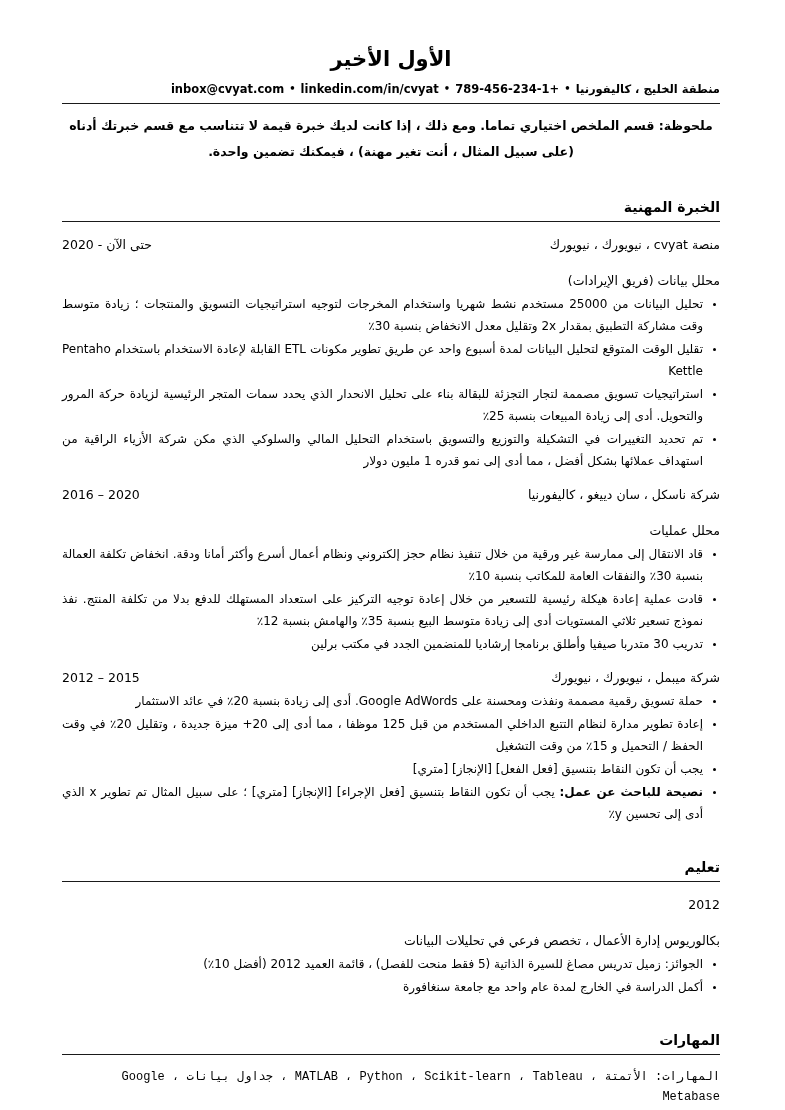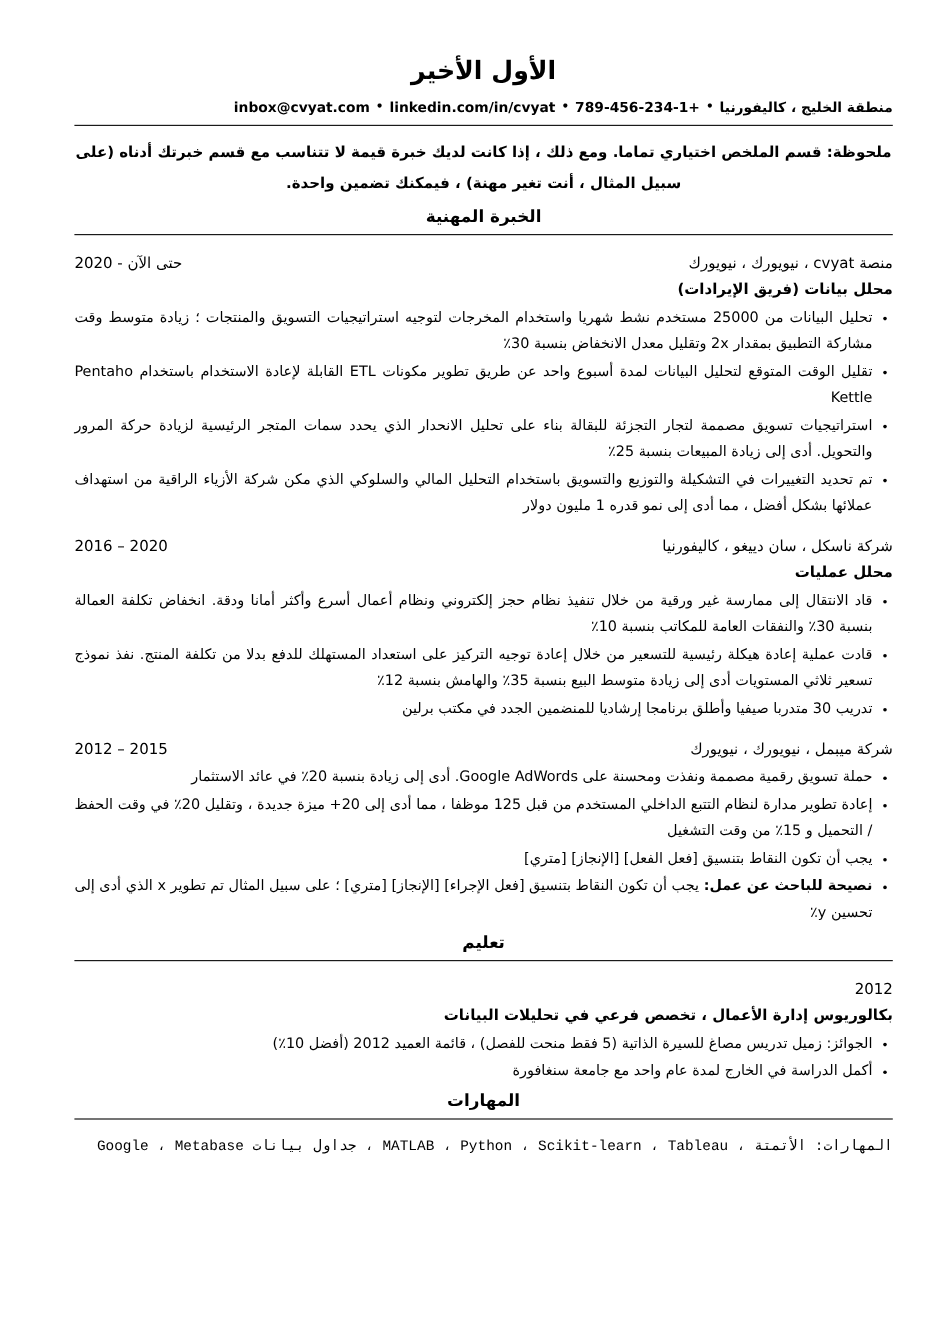--- a/index.html
+++ b/index.html
@@ -5,21 +5,21 @@
   * { margin: 0; padding: 0; box-sizing: border-box; }
   html, body { background: #ffffff; }
   body {
     width: 785px; height: 1110px;
     font-family: "DejaVu Sans", sans-serif;
     color: #000;
     overflow: hidden;
   }
   .page {
     width: 785px; height: 1110px;
-    padding: 44px 41px 0 62px; 
+    padding: 44px 65px 0 62px; 
     direction: rtl;
   }
   
   .name {
     text-align: center;
     font-size: 21px;
     font-weight: bold;
     line-height: 30px;
   }
   .contact {
@@ -40,42 +40,41 @@
   
   .note {
     margin-top: 9px;
     font-size: 12.5px;
     line-height: 26px;
     text-align: center;
     font-weight: bold;
   }
   
   .section-title {
-    margin-top: 5px;
-    text-align: center;
+    margin-top: 32px;
     font-size: 14px;
     font-weight: bold;
     line-height: 20px;
   }
   .section-title + .rule { margin-top: 4px; border-top-width: 1px; }
   
   .job { margin-top: 13px; }
   .job-head, .edu-head {
     display: flex;
     justify-content: space-between;
     align-items: baseline;
     font-size: 12.5px;
     line-height: 19px;
   }
   .dates { direction: ltr; font-size: 12.5px; white-space: nowrap; }
   .role, .degree {
-    font-weight: bold;
+    font-weight: normal;
     font-size: 12.5px;
     line-height: 19px;
-    margin-top: 3px;
+    margin-top: 17px;
   }
   ul.bullets {
     margin-top: 3px;
     padding-right: 17px;
     list-style: disc outside;
   }
   ul.bullets li {
     font-size: 12px;
     line-height: 22px;
     text-align: justify;

